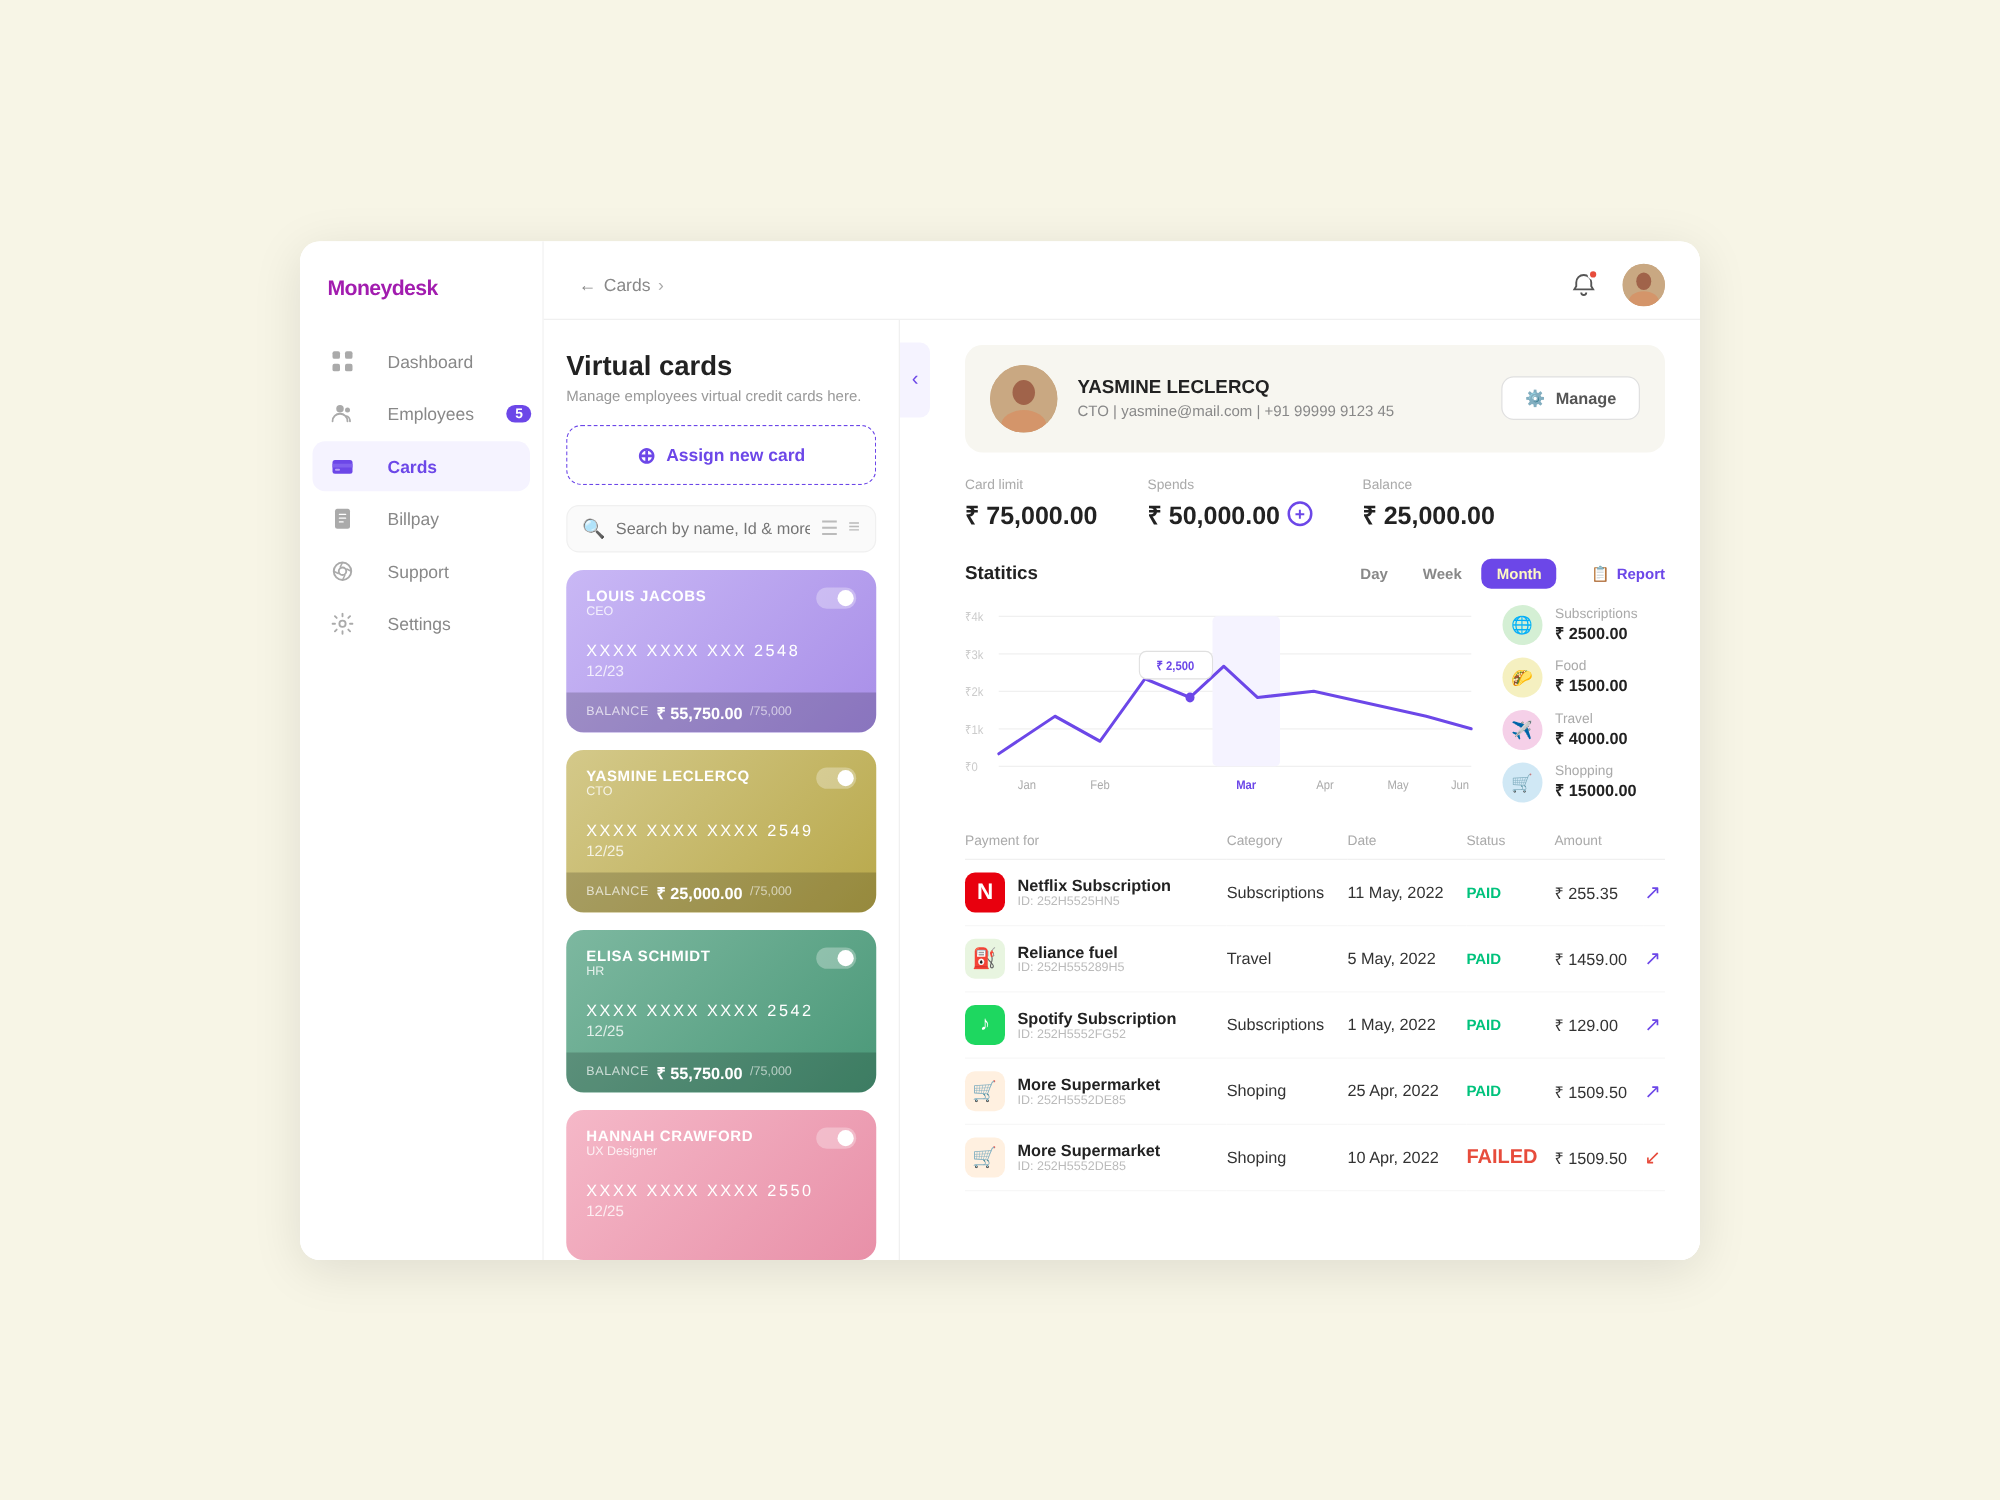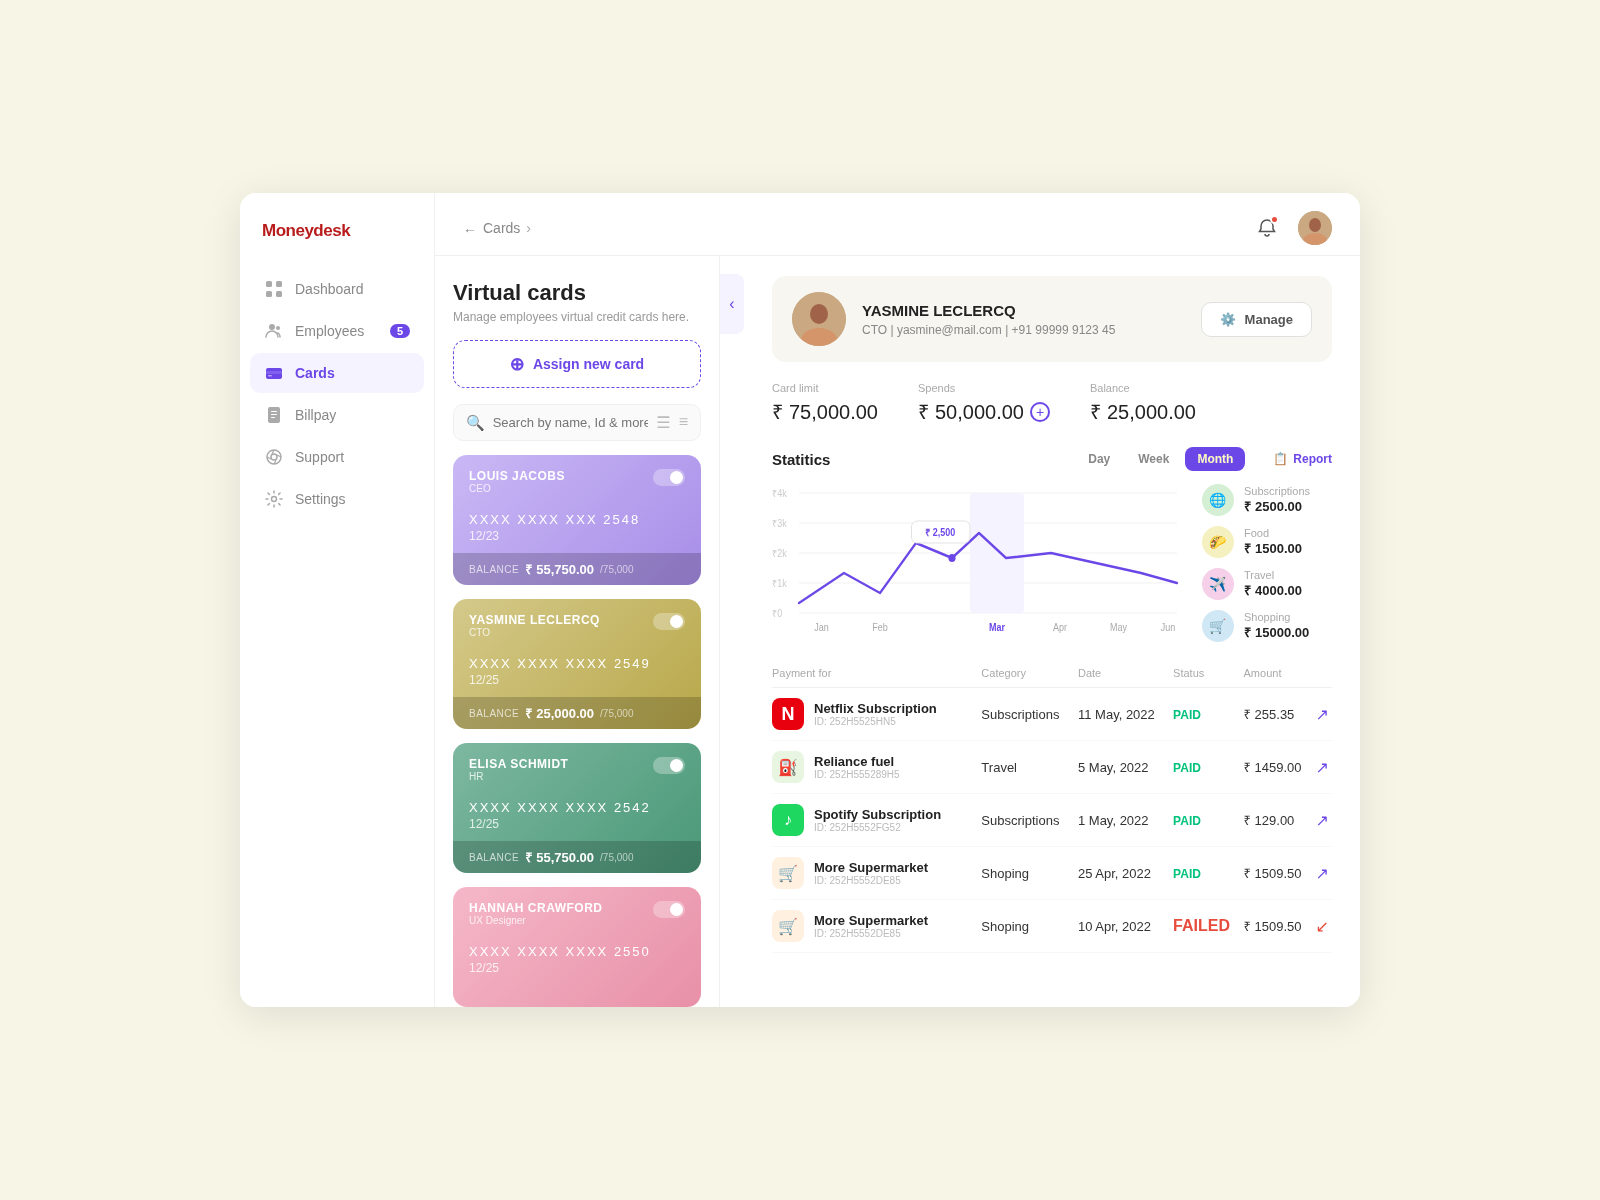--- a/index.html
+++ b/index.html
@@ -27,34 +27,34 @@
       background: #fff;
       border-right: 1px solid #f0f0f0;
       display: flex;
       flex-direction: column;
       padding: 28px 0 0 0;
       flex-shrink: 0;
     }
     .sidebar-logo {
       font-size: 17px;
       font-weight: 700;
-      color: #b91c1c;
+      color: #a21caf;
       padding: 0 22px 28px 22px;
       letter-spacing: -0.5px;
     }
     .sidebar-nav {
       display: flex;
       flex-direction: column;
       gap: 2px;
       padding: 0 10px;
     }
     .sidebar-item {
       display: flex;
       align-items: center;
-      gap: 11px;
+      gap: 26px;
       padding: 10px 14px;
       border-radius: 10px;
       cursor: pointer;
       color: #888;
       font-size: 14px;
       font-weight: 500;
       position: relative;
       transition: background 0.15s;
     }
     .sidebar-item.active {
@@ -285,21 +285,21 @@
       background: #fff;
     }
     .stats-row {
       display: flex;
       gap: 40px;
       margin-bottom: 22px;
     }
     .stat-item .stat-label { font-size: 11px; color: #aaa; margin-bottom: 4px; }
     .stat-item .stat-value {
       font-size: 20px;
-      font-weight: 400;
+      font-weight: 700;
       color: #222;
       display: flex;
       align-items: center;
       gap: 6px;
     }
     .stat-item .stat-value .plus-btn {
       width: 20px;
       height: 20px;
       border-radius: 50%;
       border: 2px solid #6c47e8;

